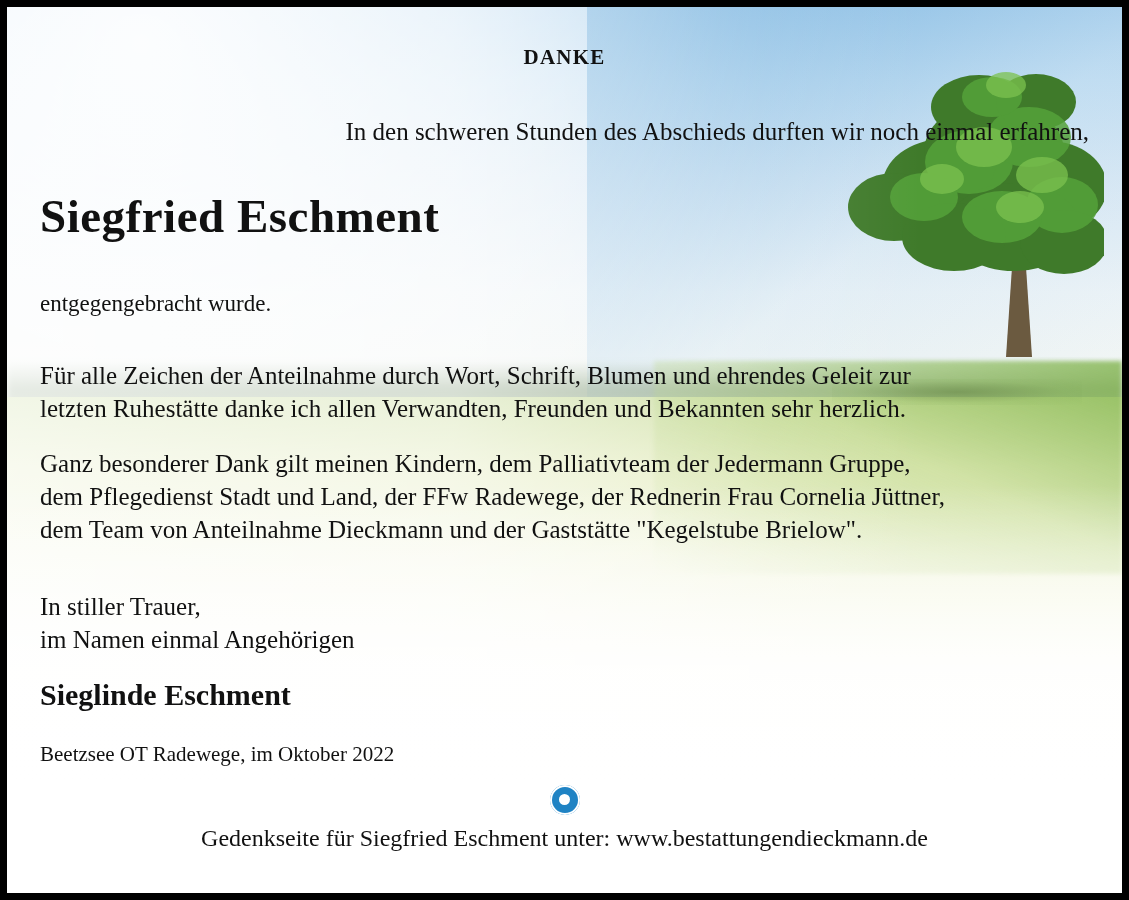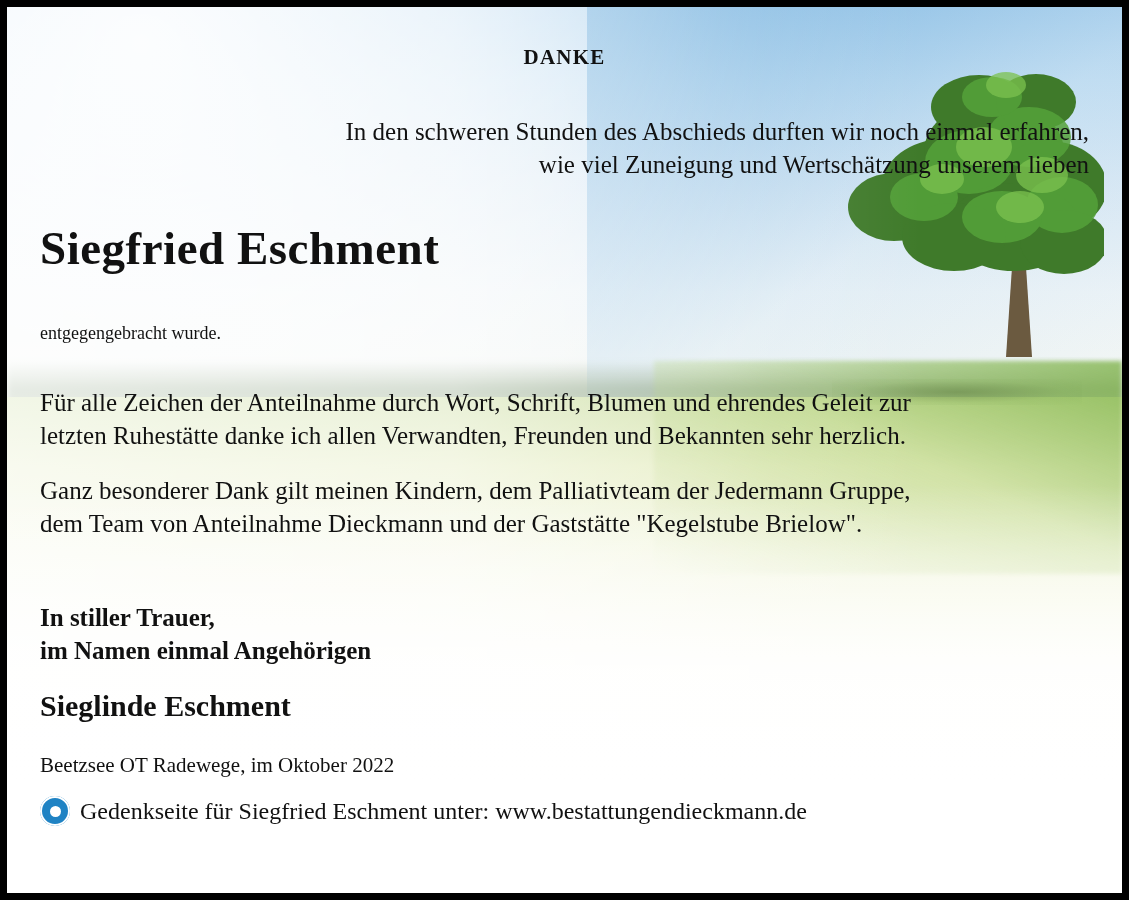--- a/index.html
+++ b/index.html
@@ -153,51 +153,51 @@
   .intro .line { display: block; text-align: right; }
   .deceased-name {
     margin-top: 40px;
     font-size: 47px;
     font-weight: bold;
     font-family: "Liberation Serif", serif;
     letter-spacing: 0.5px;
   }
   .after-name {
     margin-top: 48px;
-    font-size: 18px;
+    font-size: 23px;
   }
   .para {
     margin-top: 42px;
     font-size: 25px;
     line-height: 1.32;
   }
   .para.tight { margin-top: 22px; }
   .para .line { display: block; }
   .closing {
-    margin-top: 61px;
+    margin-top: 44px;
     font-size: 25px;
     line-height: 1.32;
-    font-weight: bold;
   }
   .closing .line { display: block; }
   .signature {
     margin-top: 22px;
     font-size: 30px;
     font-weight: bold;
   }
   .place-date {
     margin-top: 30px;
     font-size: 21px;
   }
   .memorial {
     margin-top: 18px;
     display: flex;
     align-items: center;
     gap: 10px;
     font-size: 24px;
+    flex-direction: column;
   }
   .memorial-icon {
     width: 30px;
     height: 30px;
     flex: 0 0 30px;
     border-radius: 50%;
     background: #1f83c4;
     position: relative;
     box-shadow: inset 0 0 0 2px #ffffff;
   }
@@ -276,34 +276,34 @@
     <div class="white-wash"></div>
     <div class="bottom-wash"></div>
   </div>
 
   <div class="content">
 
     <div class="danke">DANKE</div>
 
     <div class="intro">
       <span class="line">In den schweren Stunden des Abschieds durften wir noch einmal erfahren,</span>
-      <span class="line">wie viel Zuneigung und Wertschätzung unserem lieben</span>
     </div>
 
     <div class="deceased-name">Siegfried Eschment</div>
 
     <div class="after-name">entgegengebracht wurde.</div>
 
     <div class="para">
       <span class="line">Für alle Zeichen der Anteilnahme durch Wort, Schrift, Blumen und ehrendes Geleit zur</span>
       <span class="line">letzten Ruhestätte danke ich allen Verwandten, Freunden und Bekannten sehr herzlich.</span>
     </div>
 
     <div class="para tight">
       <span class="line">Ganz besonderer Dank gilt meinen Kindern, dem Palliativteam der Jedermann Gruppe,</span>
+      <span class="line">dem Pflegedienst Stadt und Land, der FFw Radewege, der Rednerin Frau Cornelia Jüttner,</span>
       <span class="line">dem Team von Anteilnahme Dieckmann und der Gaststätte "Kegelstube Brielow".</span>
     </div>
 
     <div class="closing">
       <span class="line">In stiller Trauer,</span>
       <span class="line">im Namen einmal Angehörigen</span>
     </div>
 
     <div class="signature">Sieglinde Eschment</div>
 

